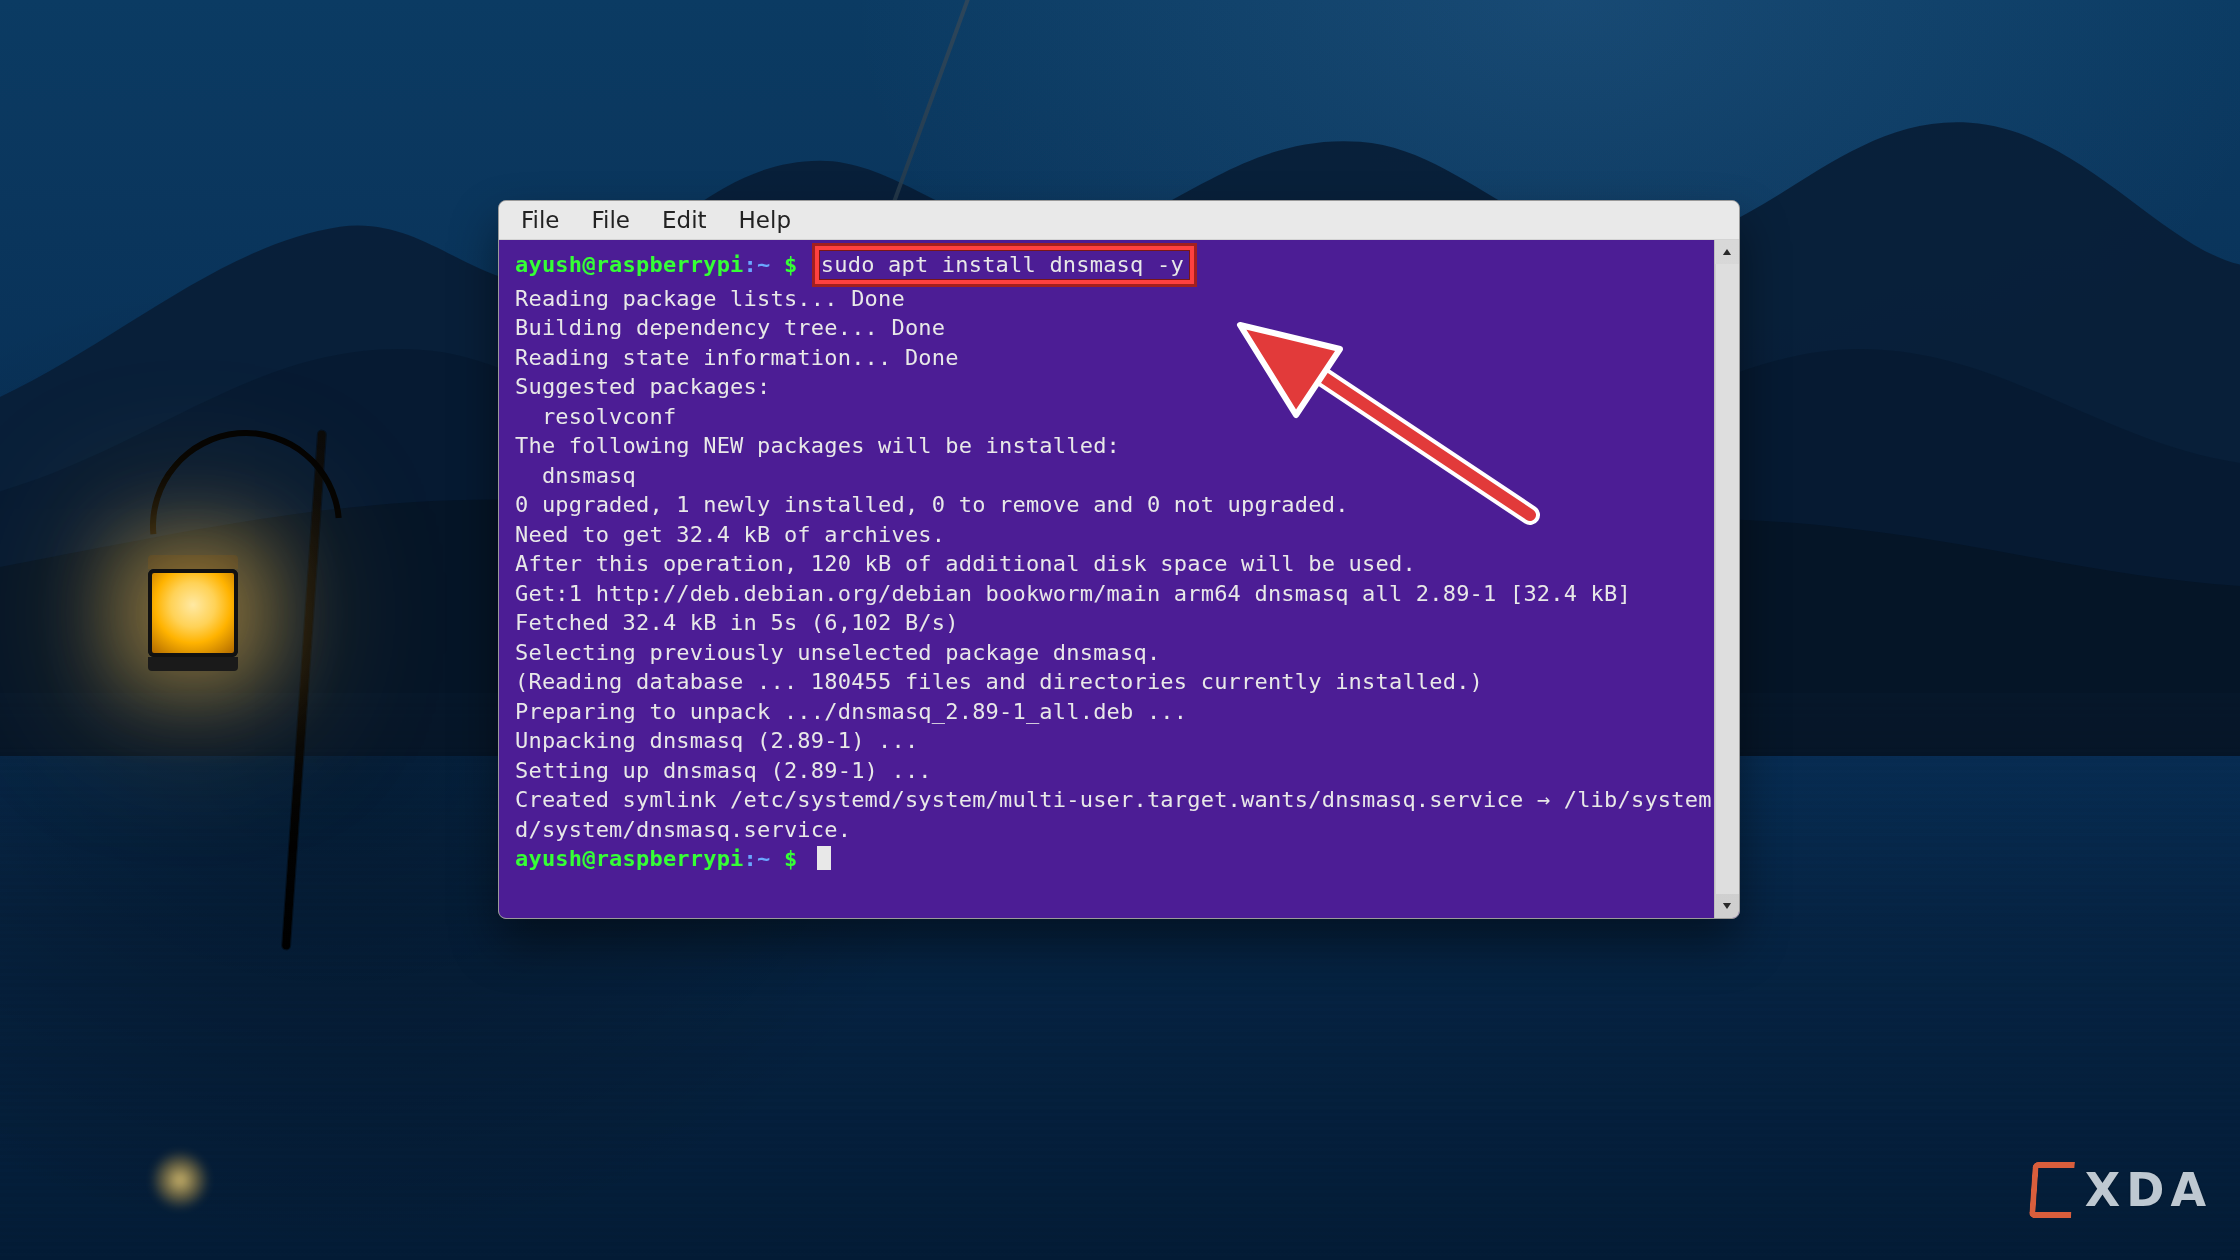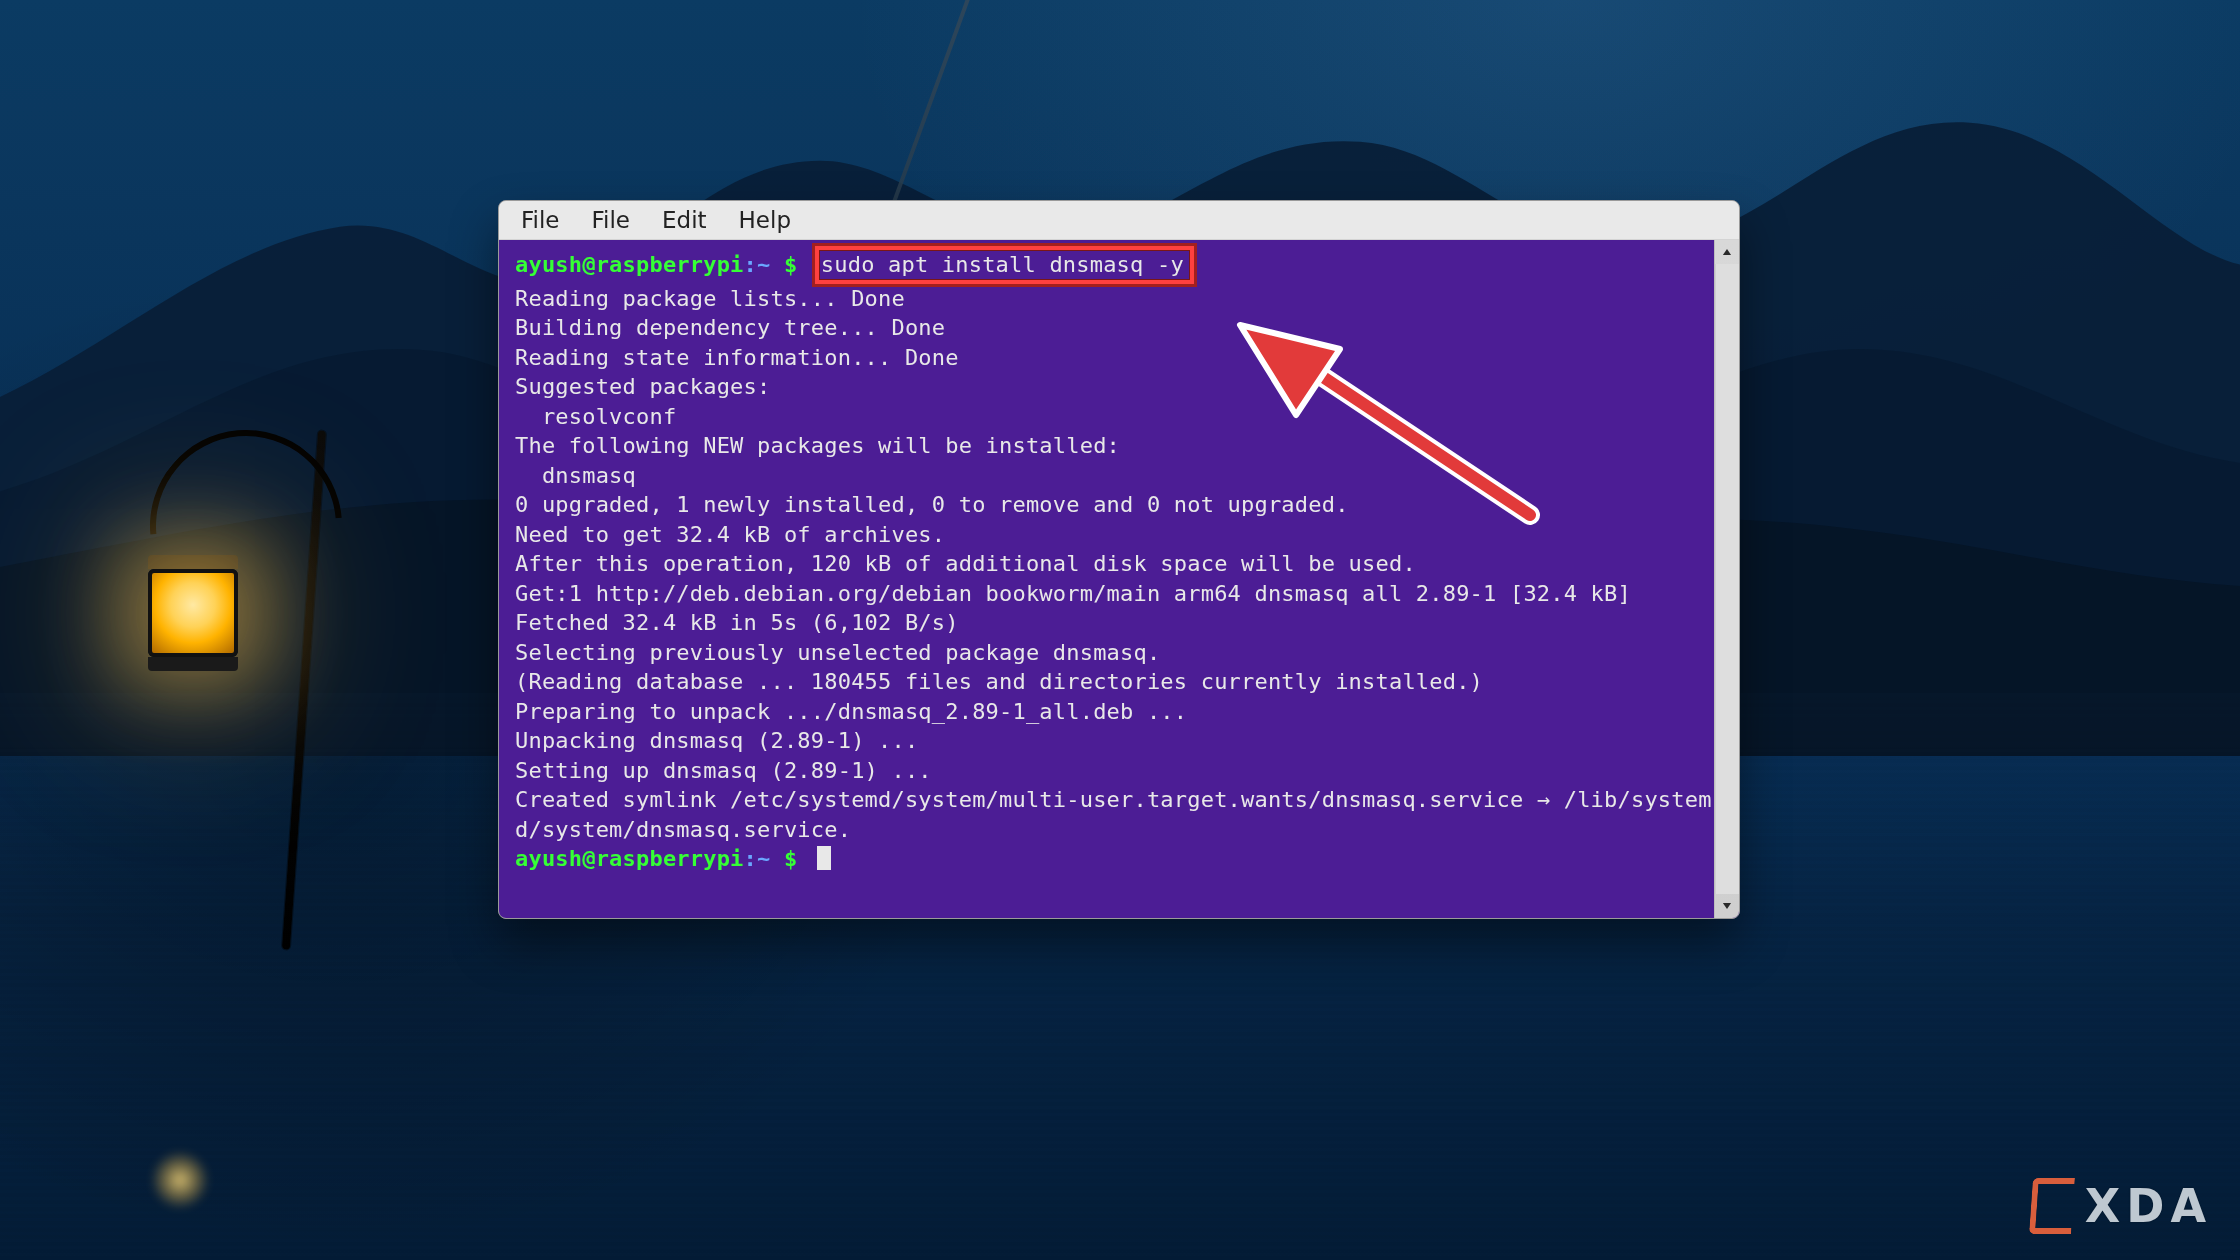--- a/index.html
+++ b/index.html
@@ -204,21 +204,21 @@
     left:1200px; top:305px;
     width:380px; height:260px;
     pointer-events:none;
     z-index:20;
   }
   .arrow svg{ width:100%; height:100%; }
 
   
   .xda{
     position:absolute;
-    right:28px; bottom:26px;
+    right:28px; bottom:42px;
     display:flex; align-items:center; gap:12px;
     opacity:.85;
   }
   .xda .bracket{
     width:36px; height:44px;
     border:6px solid #ff6a3d;
     border-right:none;
     border-radius:6px 0 0 6px;
     transform:skewX(-4deg);
   }

